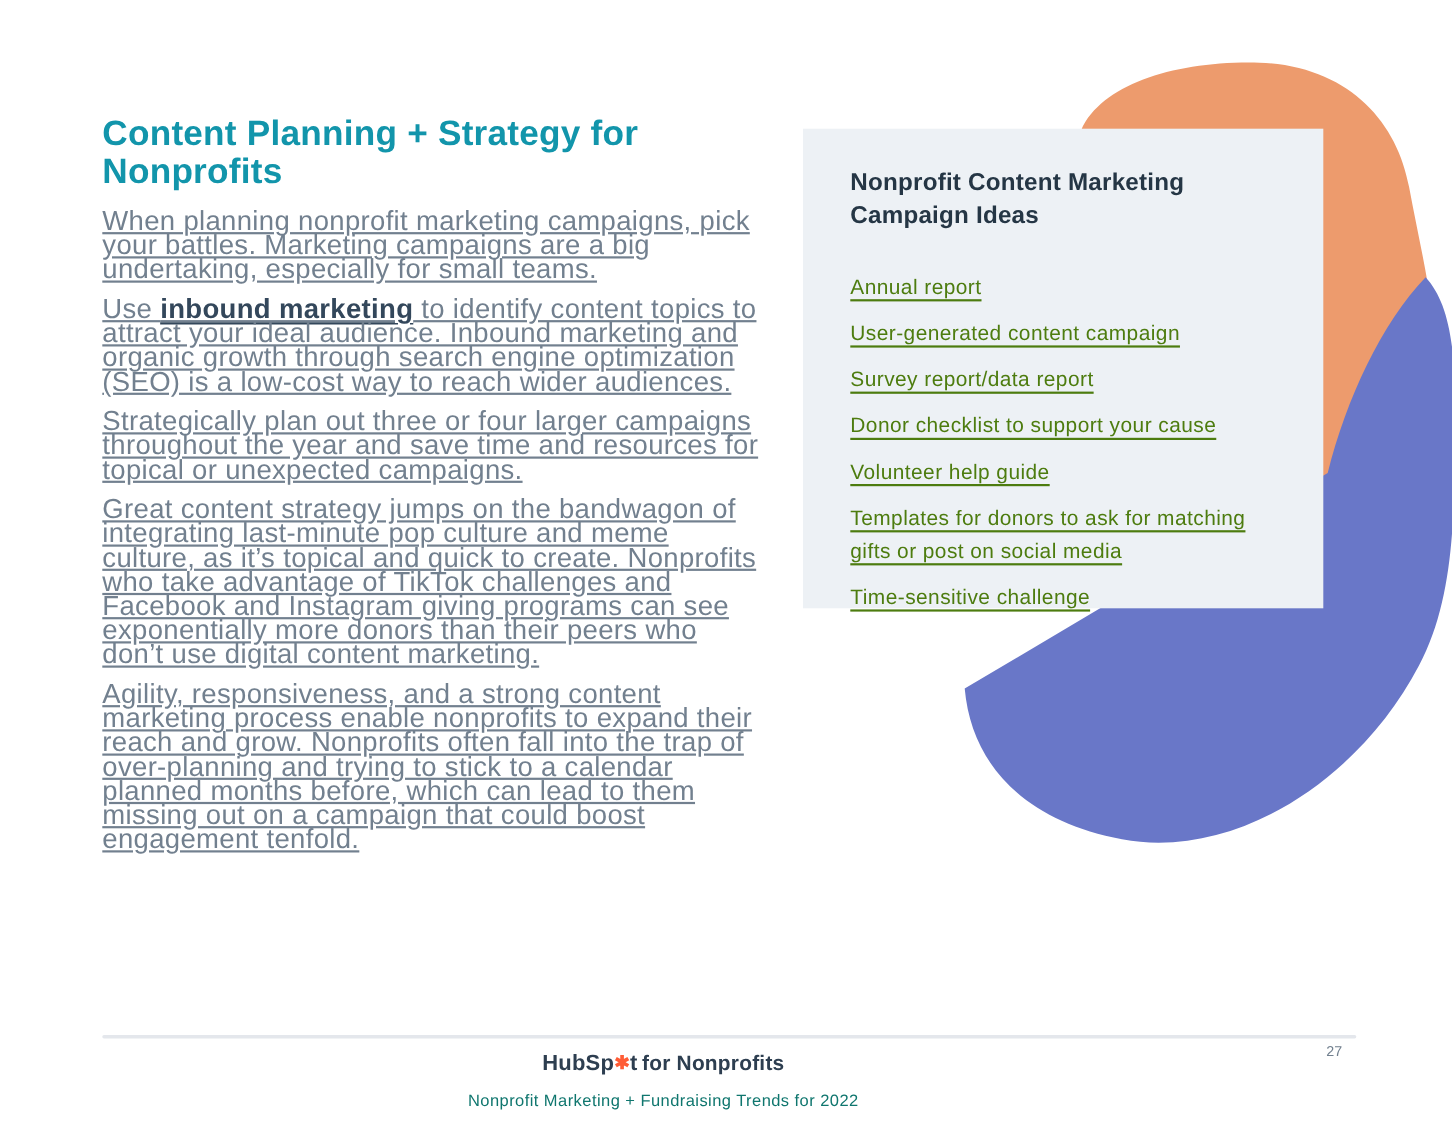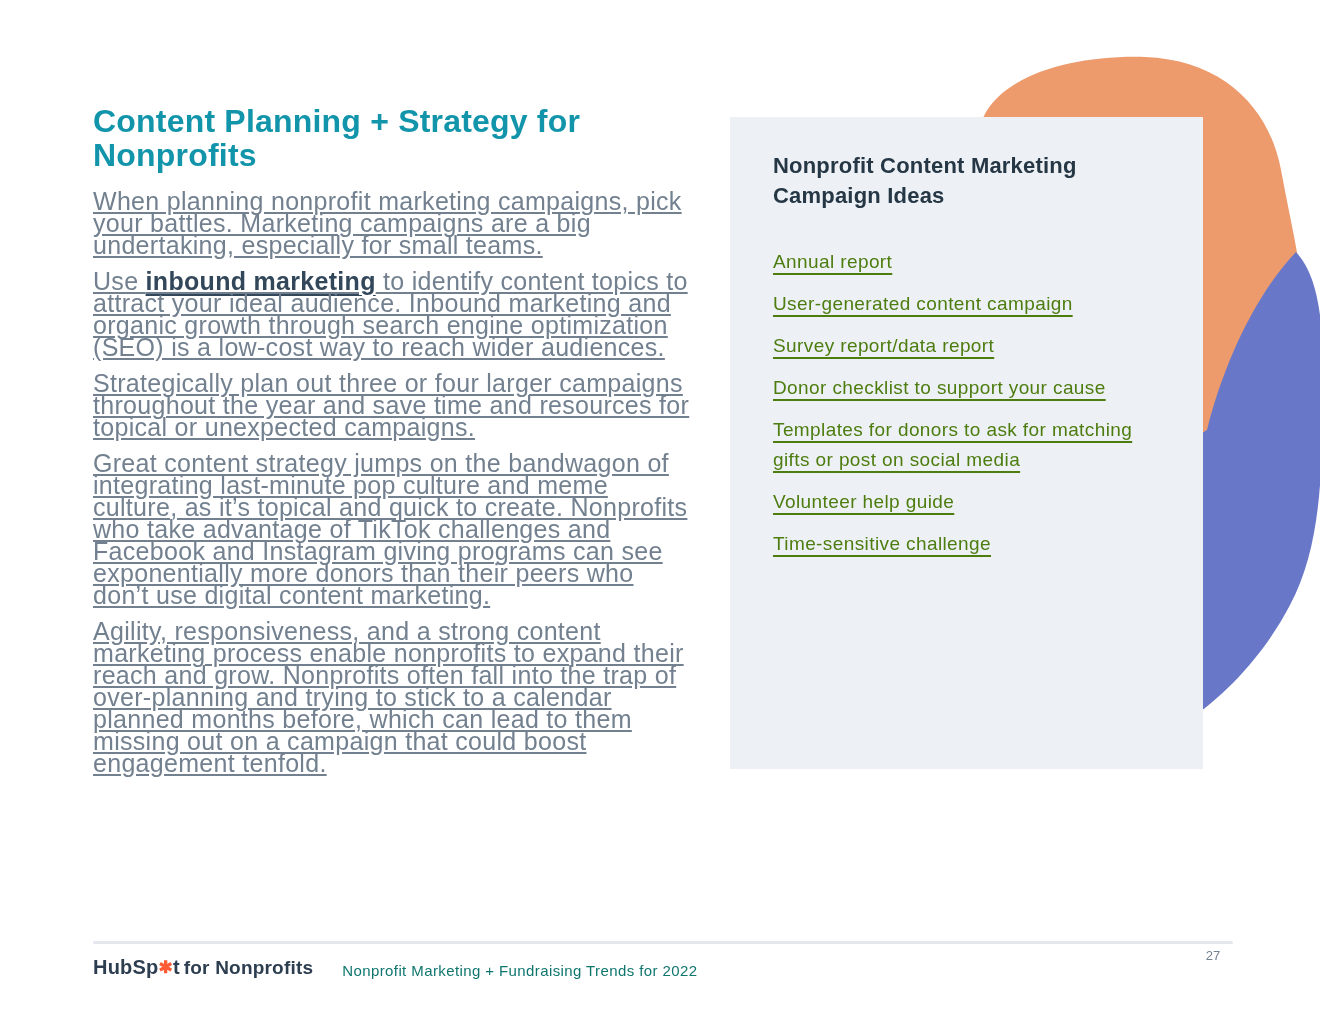--- a/index.html
+++ b/index.html
@@ -16,35 +16,35 @@
   }
   .main-col p{
     margin:0 0 14px 0;font-size:25px;line-height:22px;color:#72808f;letter-spacing:.3px;text-decoration:underline;
   }
   .inline-link{
     color:#33475b;font-weight:bold;text-decoration:underline;cursor:pointer;
     text-decoration-thickness:1.5px;text-underline-offset:4px;text-align:right;
   }
   
   .card{
-    position:absolute;left:730px;top:117px;width:473px;height:652px;z-index:1;
+    position:absolute;left:730px;top:117px;width:473px;height:436px;z-index:1;
     background:#edf1f5;box-sizing:border-box;padding:34px 43px;
   }
   .card h2{
     margin:0 0 36px 0;font-size:22px;line-height:30px;font-weight:bold;
     color:#253645;letter-spacing:.2px;
   }
   .card-link{
     display:block;margin:0 0 12px 0;font-size:19px;line-height:30px;color:#4d7c0f;
     letter-spacing:.4px;text-decoration:underline;text-decoration-thickness:1.5px;
     text-underline-offset:5px;cursor:pointer;
   }
   
   .footer-rule{position:absolute;left:93px;top:941px;width:1140px;height:3px;background:#e4e7ec;border-radius:2px;z-index:2;}
-  .footer{position:absolute;left:93px;top:956px;width:1020px;display:flex;align-items:flex-end;gap:29px;z-index:2;}
+  .footer{position:absolute;left:93px;top:956px;width:1020px;display:flex;align-items:center;gap:13px;z-index:2;flex-direction:column;}
   .logo{font-size:20px;font-weight:800;color:#2d3e50;letter-spacing:.2px;white-space:nowrap;}
   .sprocket{color:#ff5c35;font-size:17px;display:inline-block;transform:translateY(-1px);}
   .logo-suffix{font-size:19px;font-weight:600;color:#2d3e50;letter-spacing:.2px;margin-left:4px;}
   .doc-title{font-size:15px;color:#0f766e;letter-spacing:.4px;white-space:nowrap;}
   .page-num{position:absolute;left:1193px;top:948px;width:40px;text-align:center;font-size:13px;color:#72808f;z-index:2;}
 </style>
 </head>
 <body>
 
 <div class="page">
@@ -66,22 +66,22 @@
     <p>Great content strategy jumps on the bandwagon of integrating last-minute pop culture and meme culture, as it’s topical and quick to create. Nonprofits who take advantage of TikTok challenges and Facebook and Instagram giving programs can see exponentially more donors than their peers who don’t use digital content marketing.</p>
     <p>Agility, responsiveness, and a strong content marketing process enable nonprofits to expand their reach and grow. Nonprofits often fall into the trap of over-planning and trying to stick to a calendar planned months before, which can lead to them missing out on a campaign that could boost engagement tenfold.</p>
   </div>
 
   <div class="card">
     <h2>Nonprofit Content Marketing Campaign Ideas</h2>
     <a class="card-link">Annual report</a>
     <a class="card-link">User-generated content campaign</a>
     <a class="card-link">Survey report/data report</a>
     <a class="card-link">Donor checklist to support your cause</a>
+    <a class="card-link">Volunteer help guide</a>
     <a class="card-link">Templates for donors to ask for matching gifts or post on social media</a>
-    <a class="card-link">Volunteer help guide</a>
     <a class="card-link">Time-sensitive challenge</a>
   </div>
 
   <div class="footer-rule"></div>
   <div class="footer">
     <span class="logo"><span>HubSp</span><span class="sprocket">✱</span><span>t</span><span class="logo-suffix">for Nonprofits</span></span>
     <span class="doc-title">Nonprofit Marketing + Fundraising Trends for 2022</span>
   </div>
   <div class="page-num">27</div>
 

